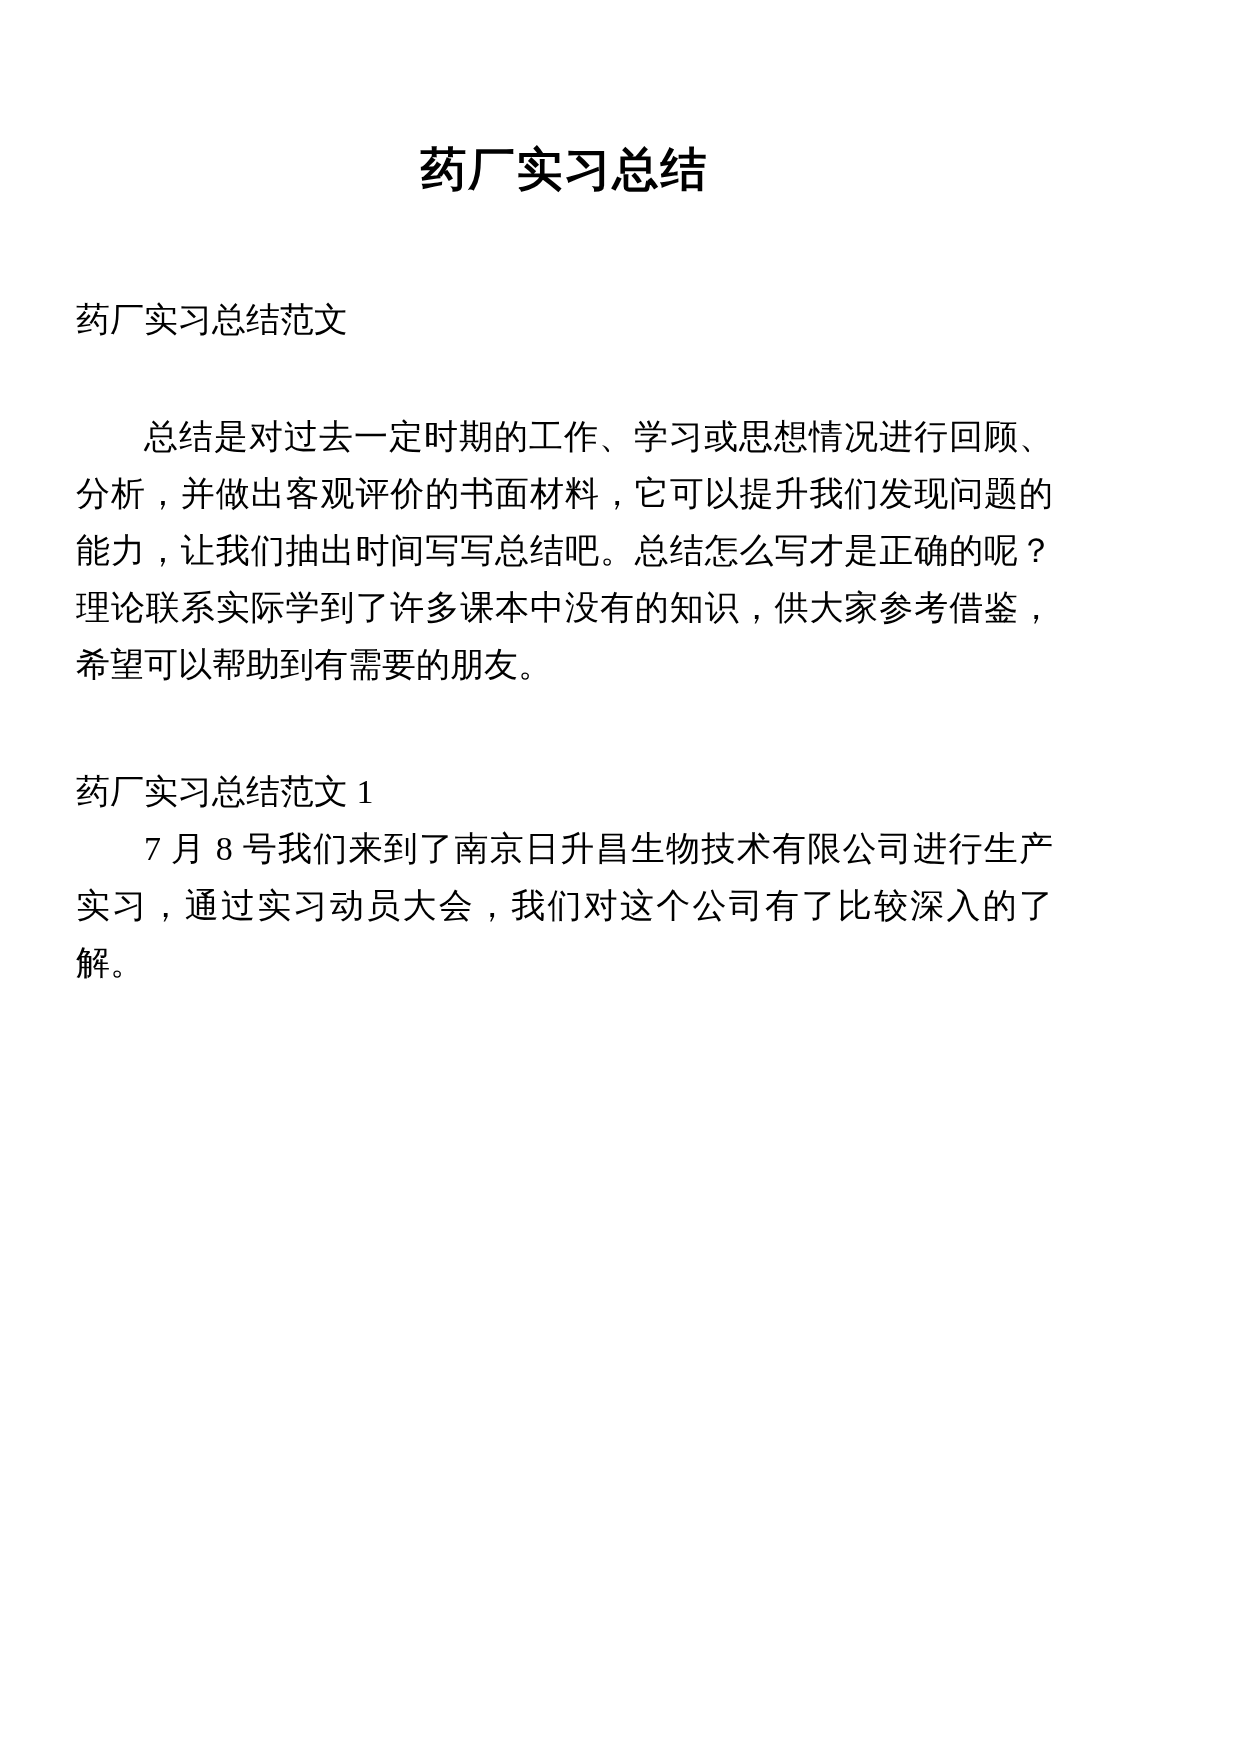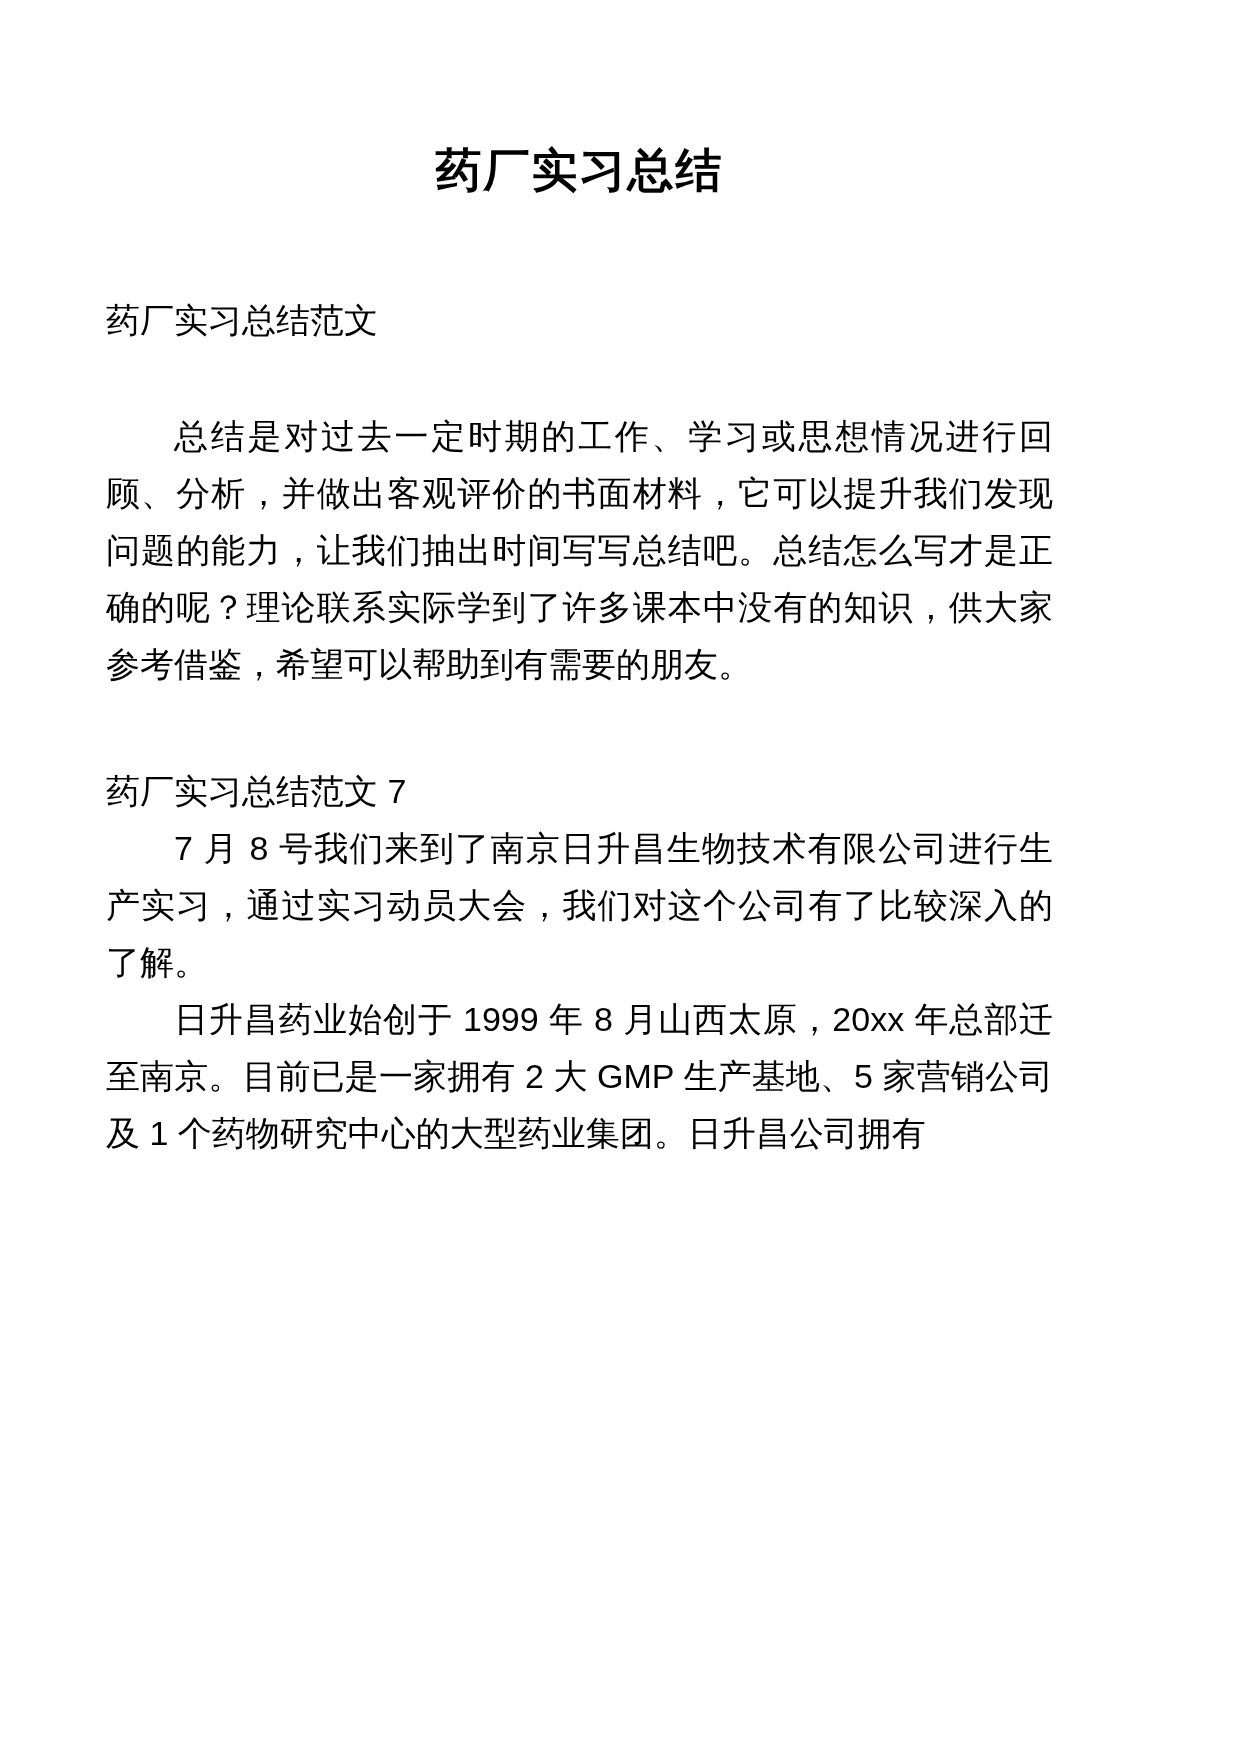--- a/index.html
+++ b/index.html
@@ -6,22 +6,22 @@
     margin: 0;
     padding: 0;
     background: #ffffff;
   }
   .page {
     position: relative;
     width: 1241px;
     height: 1754px;
     background: #ffffff;
     box-sizing: border-box;
-    padding: 140px 188px 0 106px;
-    font-family: Liberation Sans, sans-serif;
+    padding: 140px 188px 0 76px;
+    font-family: Liberation Serif, serif;
     color: #000000;
     overflow: hidden;
   }
   .doc-title {
     margin: 0;
     font-size: 46px;
     line-height: 60px;
     font-weight: 700;
     text-align: center;
     letter-spacing: 2px;
@@ -56,23 +56,22 @@
 <div class="page">
 
   <h1 class="doc-title">药厂实习总结</h1>
 
   <p class="subtitle">药厂实习总结范文</p>
 
   <p class="para indent intro">总结是对过去一定时期的工作、学习或思想情况进行回顾、分析，并做出客观评价的书面材料，它可以提升我们发现问题的能力，让我们抽出时间写写总结吧。总结怎么写才是正确的呢？理论联系实际学到了许多课本中没有的知识，供大家参考借鉴，希望可以帮助到有需要的朋友。</p>
 
   <div class="section">
 
-    <p class="para">药厂实习总结范文 7</p>
+    <p class="para">药厂实习总结范文 1</p>
 
 
 
     <p class="para indent">7 月 8 号我们来到了南京日升昌生物技术有限公司进行生产实习，通过实习动员大会，我们对这个公司有了比较深入的了解。</p>
 
-    <p class="para indent">日升昌药业始创于 1999 年 8 月山西太原，20xx 年总部迁至南京。目前已是一家拥有 2 大 GMP 生产基地、5 家营销公司及 1 个药物研究中心的大型药业集团。日升昌公司拥有</p>
 
   </div>
 
 </div>
 
 </body></html>

